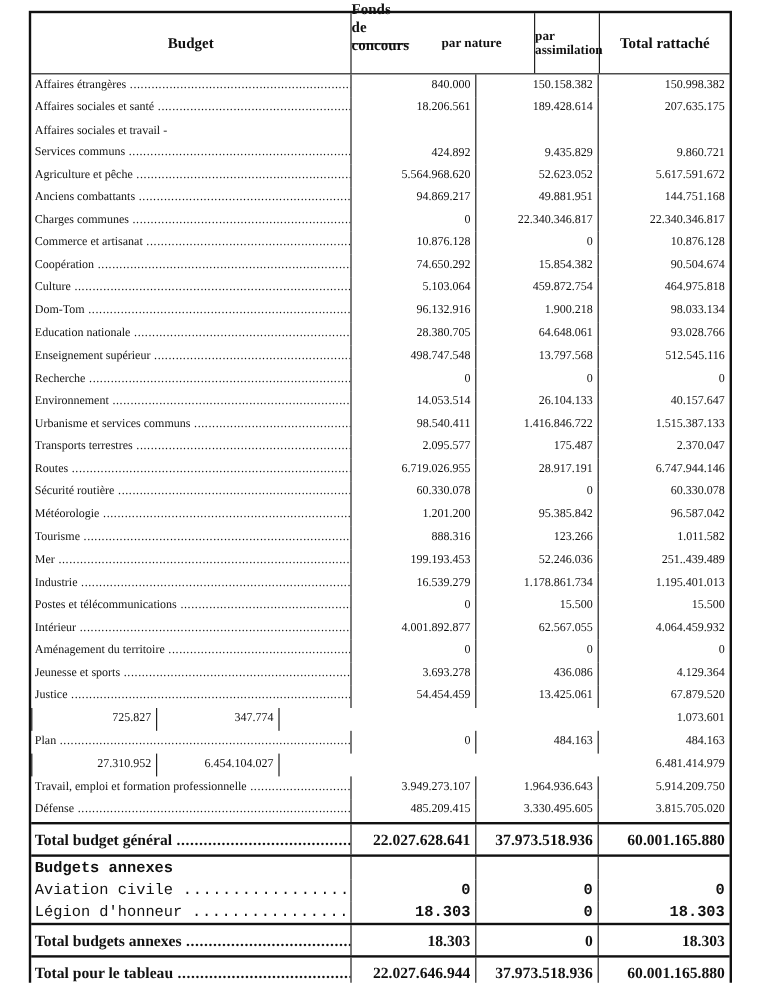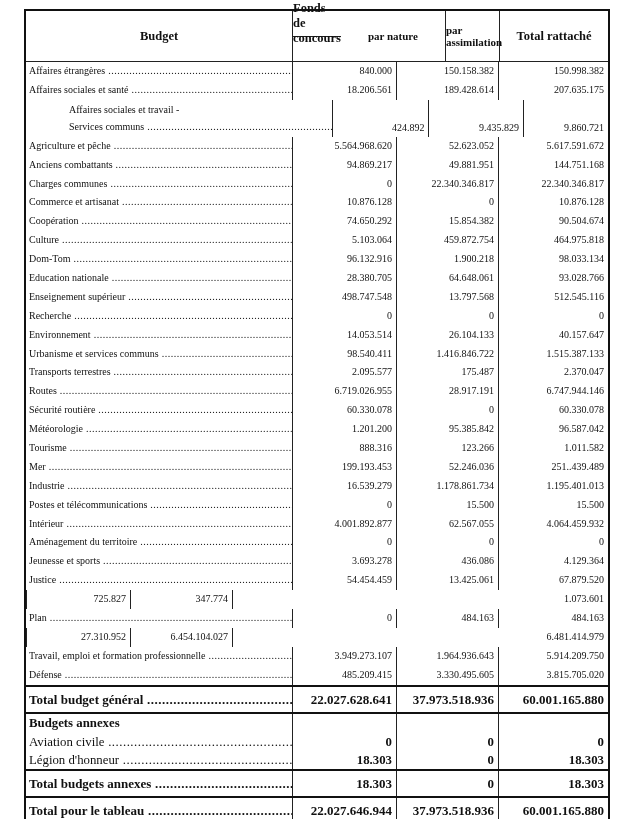--- a/index.html
+++ b/index.html
@@ -16,30 +16,30 @@
   .hdr-top { height:50px; display:flex; border-bottom:1.5px solid #222; }
   .hdr-budget { width:266px; display:flex; align-items:center; justify-content:center; }
   .hdr-fonds { width:206px; border-left:1.5px solid #222; display:flex; flex-direction:row; }
   .hdr-fonds-title { height:25px; display:flex; align-items:center; justify-content:center; border-bottom:1.5px solid #222; }
   .hdr-sub { flex:1; display:flex; }
   .hdr-sub div { display:flex; align-items:center; justify-content:center; font-size:11px; }
   .hdr-sub .s1 { width:104px; }
   .hdr-sub .s2 { flex:1; border-left:1.5px solid #222; }
   .hdr-total { flex:1; border-left:1.5px solid #222; display:flex; align-items:center; justify-content:center; }
   .body-rows .row { height:18.9px; line-height:18.9px; font-size:10px; }
-  .row.tall { height:37px;margin-left:40px; }
+  .row.tall { height:37px; }
   .row.tall .c0 { line-height:17px; padding-top:1px; }
   .row.tall .c1, .row.tall .c2, .row.tall .c3 { display:flex; align-items:flex-end; justify-content:flex-end; line-height:18px;padding-left:40px; }
   .lbl { white-space:nowrap; overflow:hidden; display:block; }
   .lbl::after { content:" ......................................................................................................"; letter-spacing:0.5px; }
   .lbl.nodots::after { content:""; }
   .sep { border-top:2px solid #111; }
   .bold { font-weight:bold; }
   .total-row { height:25px !important; line-height:25px !important; font-size:13px !important; font-weight:bold; }
-  .annex-wrap { border-top:2px solid #111; }
+  .annex-wrap { border-top:2px solid #111;font-family:Liberation Mono, monospace; }
   .annex-wrap .row { height:18px; line-height:18px; font-size:12.8px; }
 </style>
 </head>
 <body>
 
 <div class="tbl">
   <div class="hdr hdr-top">
     <div class="hdr-budget">Budget</div>
     <div class="hdr-fonds">
       <div class="hdr-fonds-title">Fonds de concours</div>

